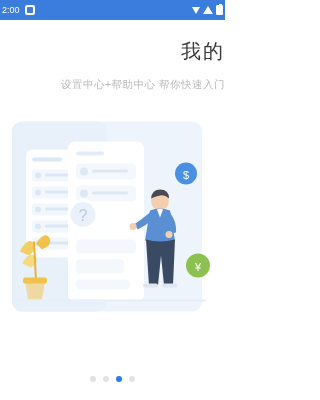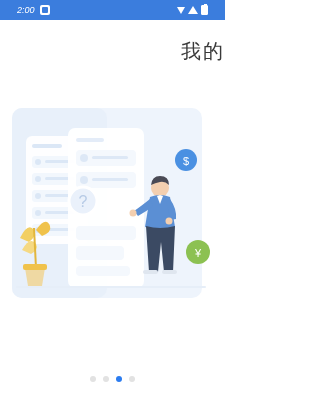--- a/index.html
+++ b/index.html
@@ -16,24 +16,23 @@
     display: flex;
     flex-direction: column;
   }
   
   .statusbar {
     height: 20px;
     background: #3b7ddd;
     color: #ffffff;
     display: flex;
     align-items: center;
-    padding: 0 17px;
+    padding: 0 2px;
     font-size: 9px;
     flex: 0 0 auto;
-    font-style: italic;
   }
   .statusbar .time { font-size: 9px; letter-spacing: 0; }
   .statusbar .appicon {
     width: 10px; height: 10px;
     background: #ffffff;
     border-radius: 2px;
     margin-left: 5px;
     position: relative;
   }
   .statusbar .appicon::after {
@@ -130,20 +129,21 @@
     <span class="spacer"></span>
     <span class="sicons">
       <span class="tri-down"></span>
       <span class="wifi"></span>
       <span class="batt"></span>
     </span>
   </div>
 
   <div class="header">
     <div class="title">我的</div>
+    <div class="subtitle">设置中心+帮助中心 帮你快速入门</div>
   </div>
 
   <div class="illus">
     <svg viewBox="0 0 225 235" preserveAspectRatio="xMidYMid meet">
 
       <rect x="12" y="8" width="190" height="190" rx="10" fill="#eef4fc"></rect>
       <rect x="12" y="8" width="95" height="190" rx="10" fill="#e8f0fa"></rect>
 
       <g>
         <rect x="26" y="36" width="62" height="108" rx="6" fill="#ffffff" opacity="0.92"></rect>

